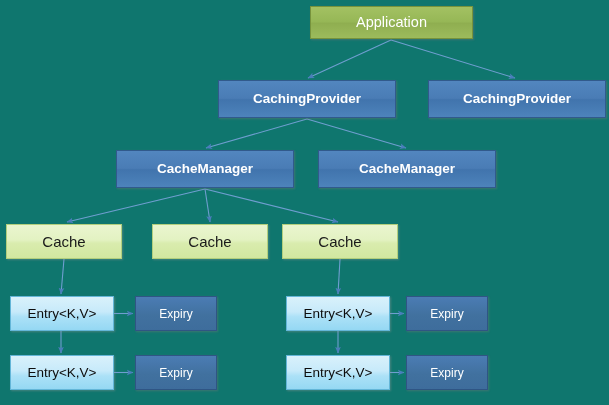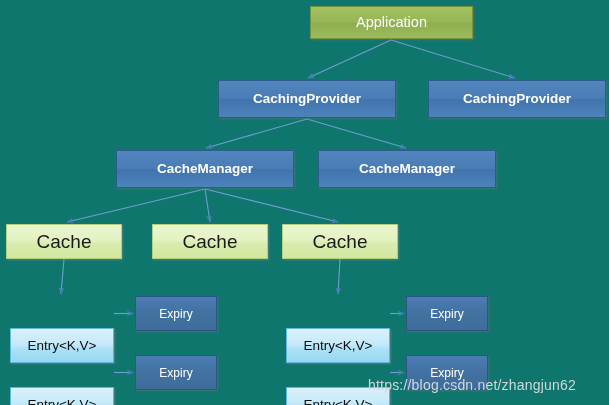--- a/index.html
+++ b/index.html
@@ -55,31 +55,30 @@
     border: 1px solid #2f5584;
     color: #ffffff;
     font-size: 12px;
     box-shadow: 1px 1px 2px rgba(120,120,120,0.45);
   }
   
   .n-cache {
     background: linear-gradient(180deg, #eaf5cf 0%, #e3f2c2 45%, #d9ecae 55%, #d2e8a0 100%);
     border: 1px solid #b2cf7d;
     color: #1a1a1a;
-    font-size: 19px;
+    font-size: 15px;
     box-shadow: 1px 1px 2px rgba(150,150,150,0.4);
   }
   
   .n-entry {
     background: linear-gradient(180deg, #d9f1fb 0%, #c7eafa 45%, #ace1f7 60%, #95d8f3 100%);
     border: 1px solid #63b6d8;
     color: #0d0d0d;
     font-size: 13.5px;
     box-shadow: 1px 1px 2px rgba(150,150,150,0.4);
-    margin-top: 32px;
   }
   .watermark {
     position: absolute;
     color: #cfd6dc;
     font-size: 14px;
     white-space: nowrap;
     letter-spacing: 0.2px;
   }
 </style>
 </head>
@@ -145,15 +144,14 @@
   <div class="node n-entry" style="left:286px; top:355px; width:104px; height:35px;">Entry&lt;K,V&gt;</div>
 
   <div class="node n-expiry" style="left:135px; top:296px; width:82px; height:35px;">Expiry</div>
 
   <div class="node n-expiry" style="left:135px; top:355px; width:82px; height:35px;">Expiry</div>
 
   <div class="node n-expiry" style="left:406px; top:296px; width:82px; height:35px;">Expiry</div>
 
   <div class="node n-expiry" style="left:406px; top:355px; width:82px; height:35px;">Expiry</div>
 
-  <div class="watermark" style="left:368px; top:377px;">https://blog.csdn.net/zhangjun62</div>
 
 </div>
 
 </body></html>

